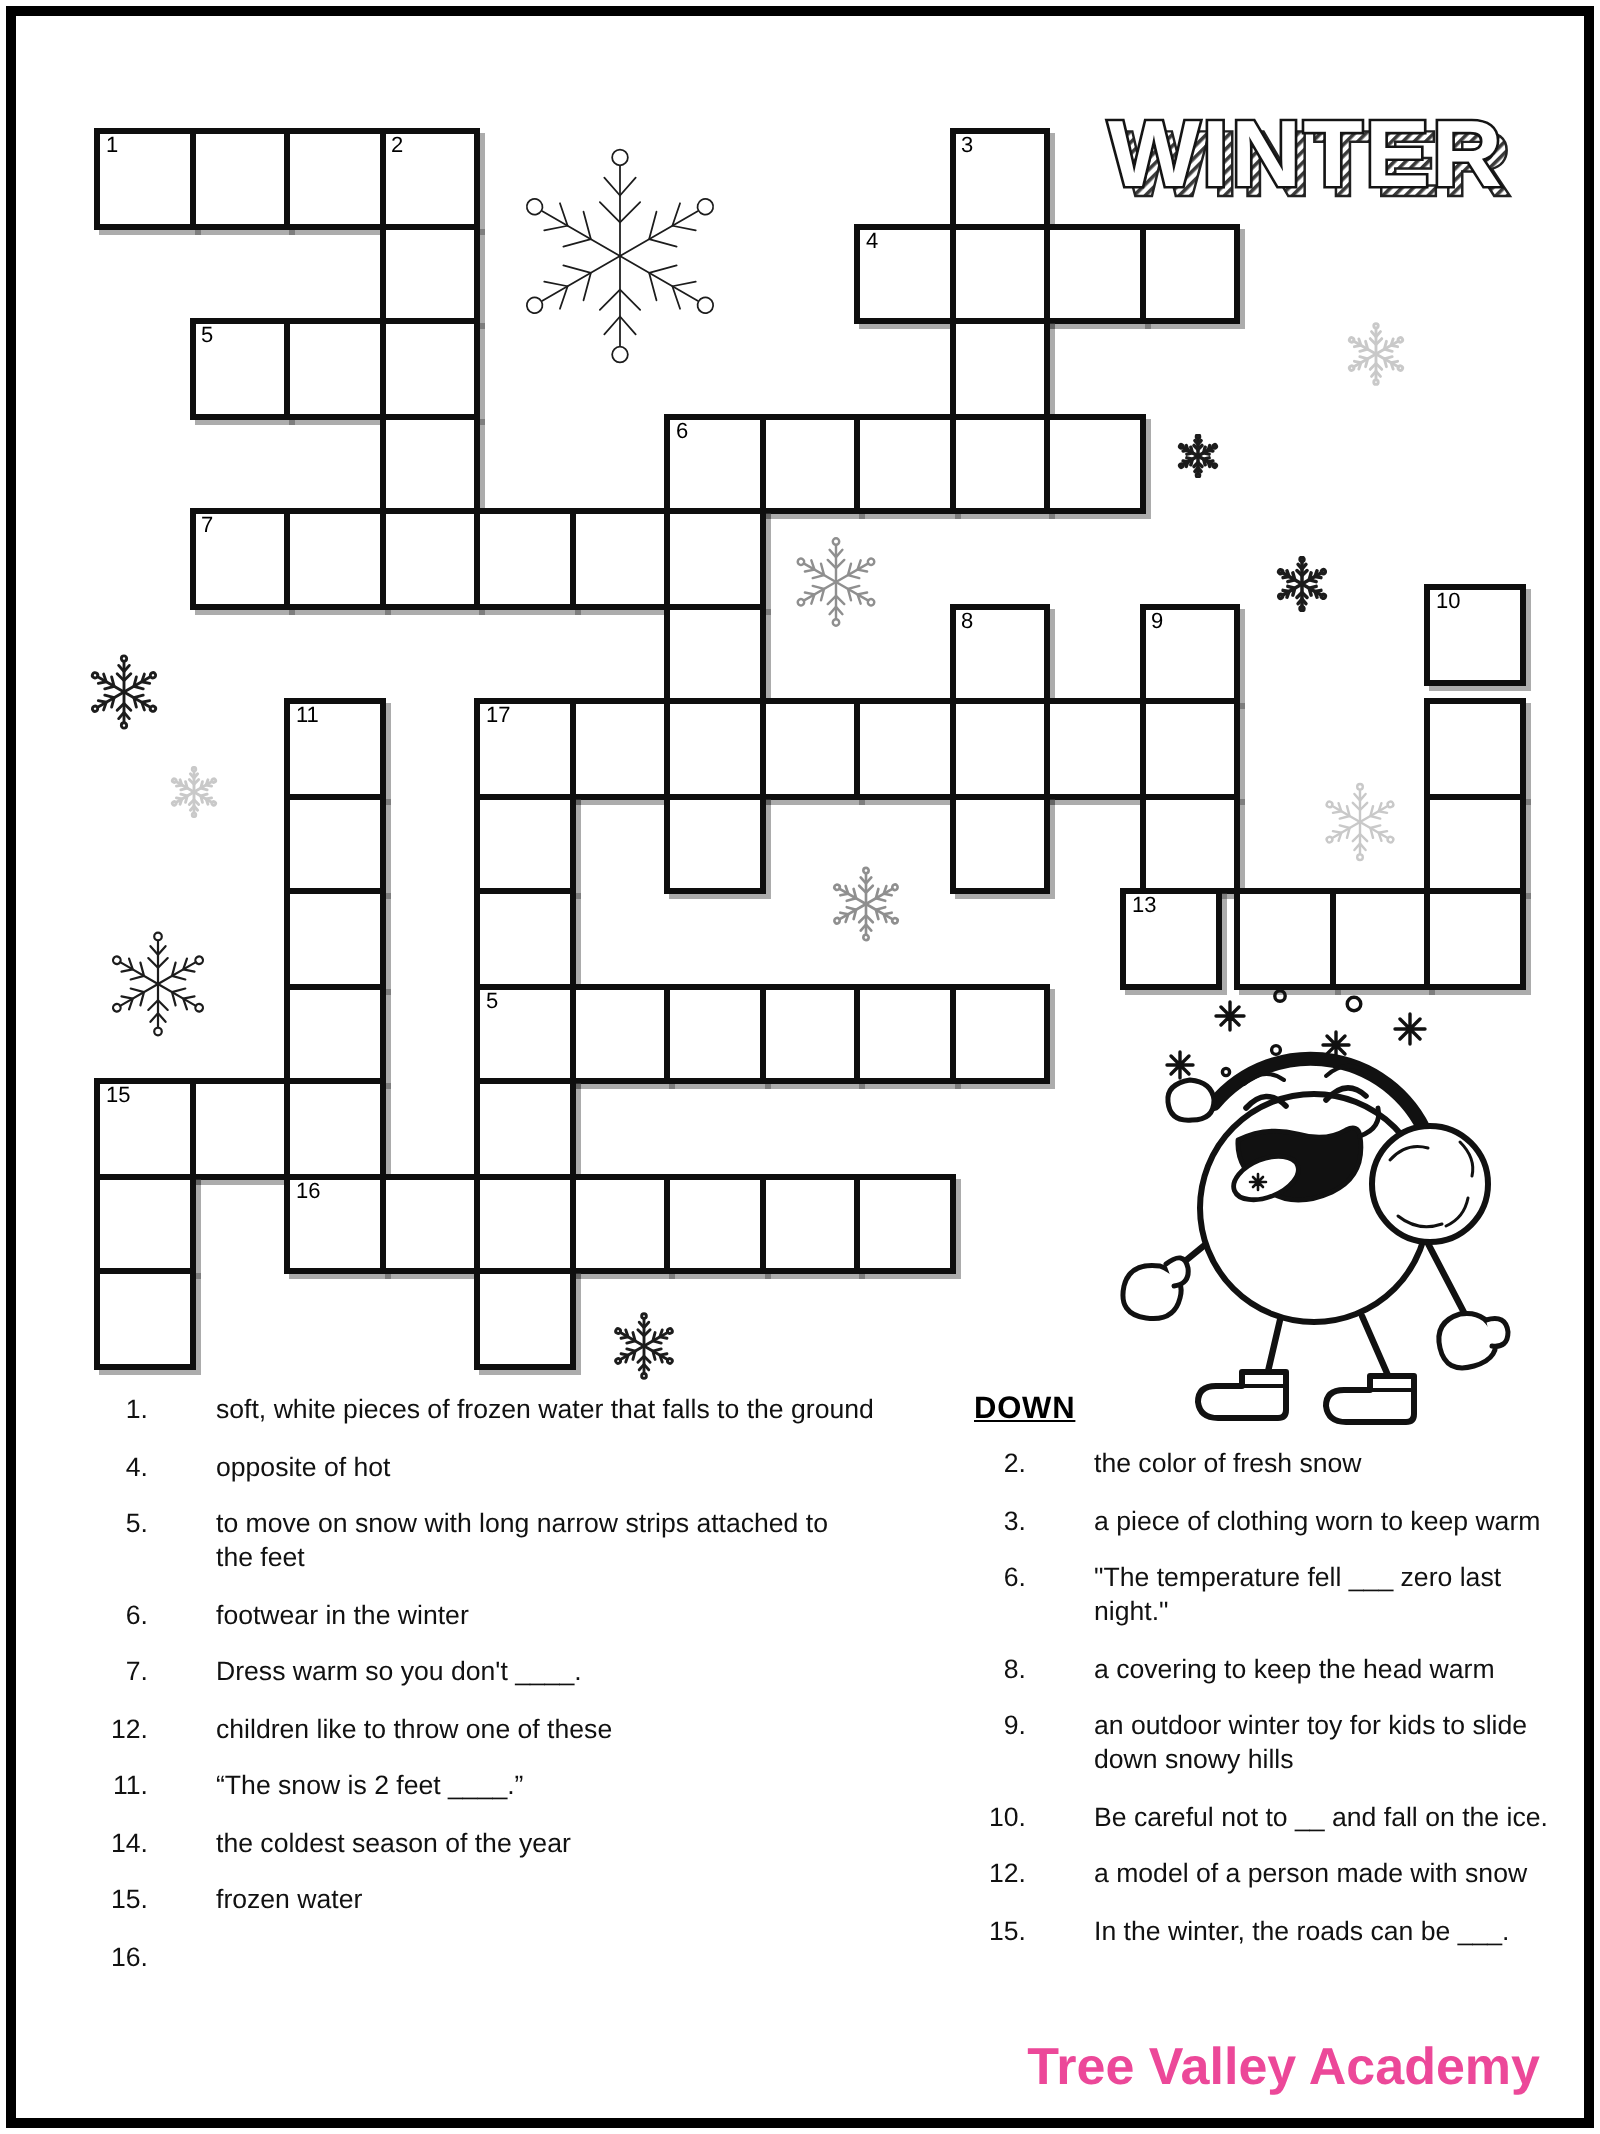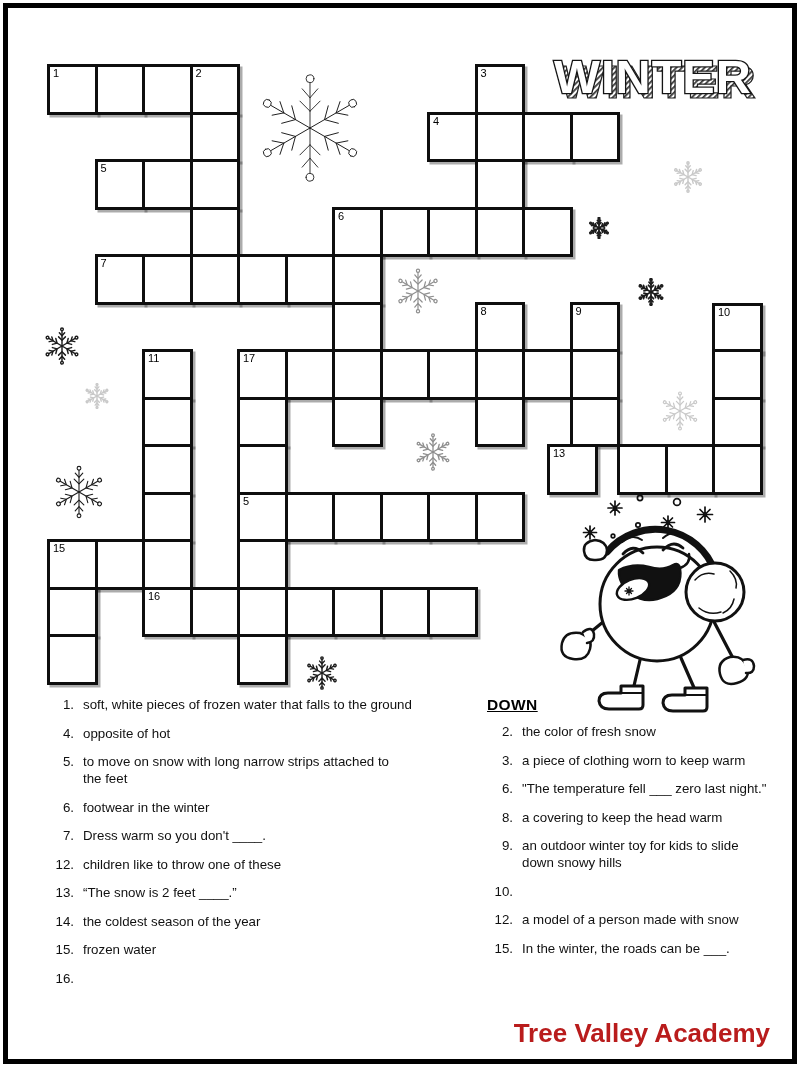--- a/index.html
+++ b/index.html
@@ -27,21 +27,21 @@
   .snowman{position:absolute;left:543px;top:492px;z-index:8;}
 
   
   .clues-col{position:absolute;z-index:10;}
   .clues-across{left:48px;top:696px;width:414px;}
   .clues-down{left:487px;top:696px;width:302px;}
   .clues-header{font-size:15.5px;font-weight:bold;text-decoration:underline;letter-spacing:.4px;
                 color:#000;margin-bottom:9px;}
   .clue{display:flex;margin-bottom:11.5px;}
   .cnum{flex:0 0 26px;text-align:right;margin-right:9px;font-size:13.3px;line-height:17px;color:#111;}
-  .ctext{font-size:13.3px;line-height:17px;color:#111;white-space:pre-line;}
+  .ctext{font-size:13.3px;line-height:17px;color:#111;white-space:pre-line;margin-left:25px;}
   .clues-across .ctext{max-width:368px;}
   .clues-down .ctext{max-width:266px;}
 
   
   .footer{position:absolute;right:30px;top:1018px;font-size:26px;font-weight:bold;z-index:10;}
 </style>
 </head>
 <body>
 
 <svg width="0" height="0" style="position:absolute">
@@ -154,21 +154,21 @@
       <div class="cell" style="left: 190px; top: 190px;"></div>
       <div class="cell" style="left: 237.5px; top: 190px;"></div>
       <div class="cell" style="left: 285px; top: 190px;"></div>
       <div class="cell" style="left: 285px; top: 237.5px;"></div>
       <div class="cell" style="left: 427.5px; top: 237.5px;">
         <span class="num">8</span>
       </div>
       <div class="cell" style="left: 522.5px; top: 237.5px;">
         <span class="num">9</span>
       </div>
-      <div class="cell" style="left: 665px; top: 239px;">
+      <div class="cell" style="left: 665px; top: 228px;">
         <span class="num">10</span>
       </div>
       <div class="cell" style="left: 95px; top: 285px;">
         <span class="num">11</span>
       </div>
       <div class="cell" style="left: 190px; top: 285px;">
         <span class="num">17</span>
       </div>
       <div class="cell" style="left: 237.5px; top: 285px;"></div>
       <div class="cell" style="left: 285px; top: 285px;"></div>
@@ -179,21 +179,21 @@
       <div class="cell" style="left: 522.5px; top: 285px;"></div>
       <div class="cell" style="left: 665px; top: 285px;"></div>
       <div class="cell" style="left: 95px; top: 332.5px;"></div>
       <div class="cell" style="left: 190px; top: 332.5px;"></div>
       <div class="cell" style="left: 285px; top: 332.5px;"></div>
       <div class="cell" style="left: 427.5px; top: 332.5px;"></div>
       <div class="cell" style="left: 522.5px; top: 332.5px;"></div>
       <div class="cell" style="left: 665px; top: 332.5px;"></div>
       <div class="cell" style="left: 95px; top: 380px;"></div>
       <div class="cell" style="left: 190px; top: 380px;"></div>
-      <div class="cell" style="left: 500px; top: 380px;">
+      <div class="cell" style="left: 513px; top: 380px;">
         <span class="num">13</span>
       </div>
       <div class="cell" style="left: 570px; top: 380px;"></div>
       <div class="cell" style="left: 617.5px; top: 380px;"></div>
       <div class="cell" style="left: 665px; top: 380px;"></div>
       <div class="cell" style="left: 95px; top: 427.5px;"></div>
       <div class="cell" style="left: 190px; top: 427.5px;">
         <span class="num">5</span>
       </div>
       <div class="cell" style="left: 237.5px; top: 427.5px;"></div>
@@ -293,21 +293,21 @@
         </div>
         <div class="clue">
           <span class="cnum">7.</span>
           <span class="ctext">Dress warm so you don't ____.</span>
         </div>
         <div class="clue">
           <span class="cnum">12.</span>
           <span class="ctext">children like to throw one of these</span>
         </div>
         <div class="clue">
-          <span class="cnum">13.</span>
+          <span class="cnum">11.</span>
           <span class="ctext">“The snow is 2 feet ____.”</span>
         </div>
         <div class="clue">
           <span class="cnum">14.</span>
           <span class="ctext">the coldest season of the year</span>
         </div>
         <div class="clue">
           <span class="cnum">15.</span>
           <span class="ctext">frozen water</span>
         </div>
@@ -336,26 +336,27 @@
           <span class="cnum">8.</span>
           <span class="ctext">a covering to keep the head warm</span>
         </div>
         <div class="clue">
           <span class="cnum">9.</span>
           <span class="ctext">an outdoor winter toy for kids to slide
 down snowy hills</span>
         </div>
         <div class="clue">
           <span class="cnum">10.</span>
+          <span class="ctext">Be careful not to __ and fall on the ice.</span>
         </div>
         <div class="clue">
           <span class="cnum">12.</span>
           <span class="ctext">a model of a person made with snow</span>
         </div>
         <div class="clue">
           <span class="cnum">15.</span>
           <span class="ctext">In the winter, the roads can be ___.</span>
         </div>
       </div>
   </div>
 
-  <div class="footer" style="color: #b91c1c;">Tree Valley Academy</div>
+  <div class="footer" style="color: #ec4899;">Tree Valley Academy</div>
 </div>
 
 </body></html>

